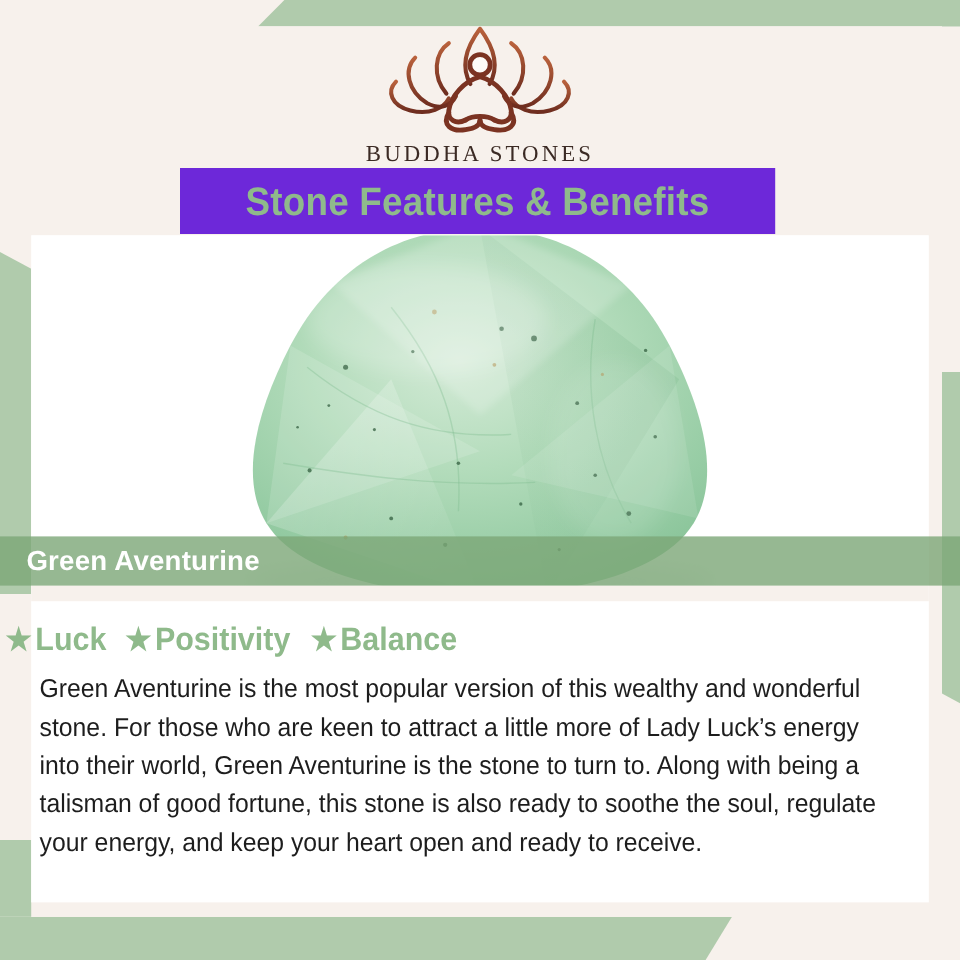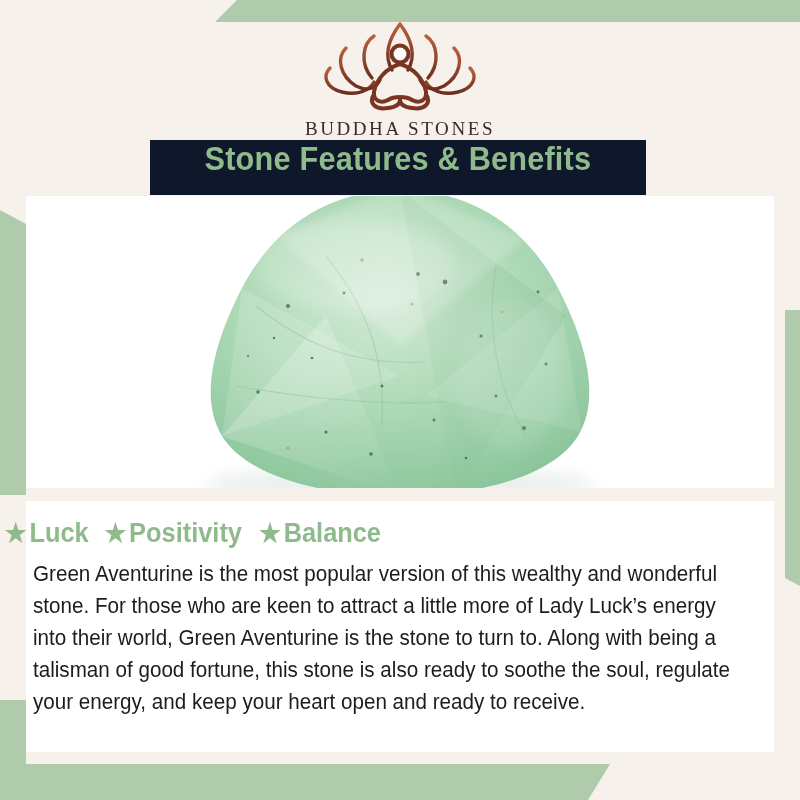--- a/index.html
+++ b/index.html
@@ -93,23 +93,23 @@
     font-weight: 400;
   }
 
   
   .title-banner {
     position: absolute;
     top: 140px;
     left: 150px;
     width: 496px;
     height: 55px;
-    background: #0f172a;
+    background: #6d28d9;
     display: flex;
-    align-items: flex-start;
+    align-items: center;
     justify-content: center;
     z-index: 6;
   }
   .title-text {
     font-family: "Liberation Sans Narrow", "Liberation Sans", sans-serif;
     font-weight: bold;
     font-size: 33px;
     color: #8fba8b;
     letter-spacing: 0.2px;
     transform: scaleX(0.93);
@@ -346,20 +346,23 @@
         <path d="M76 82 C 82 78 94 78 100 82"></path>
       </g>
     </svg>
     <div class="logo-word">BUDDHA STONES</div>
   </div>
 
   <div class="title-banner">
     <span class="title-text">Stone Features &amp; Benefits</span>
   </div>
 
+  <div class="name-band">
+    <span class="name-band-text">Green Aventurine</span>
+  </div>
 
   <div class="keywords">
     <span class="kw"><span class="star">★</span><span>Luck</span></span>
     <span class="kw"><span class="star">★</span><span>Positivity</span></span>
     <span class="kw"><span class="star">★</span><span>Balance</span></span>
   </div>
 
   <div class="body-copy">Green Aventurine is the most popular version of this wealthy and wonderful stone. For those who are keen to attract a little more of Lady Luck’s energy into their world, Green Aventurine is the stone to turn to. Along with being a talisman of good fortune, this stone is also ready to soothe the soul, regulate your energy, and keep your heart open and ready to receive.</div>
 
 </div>

